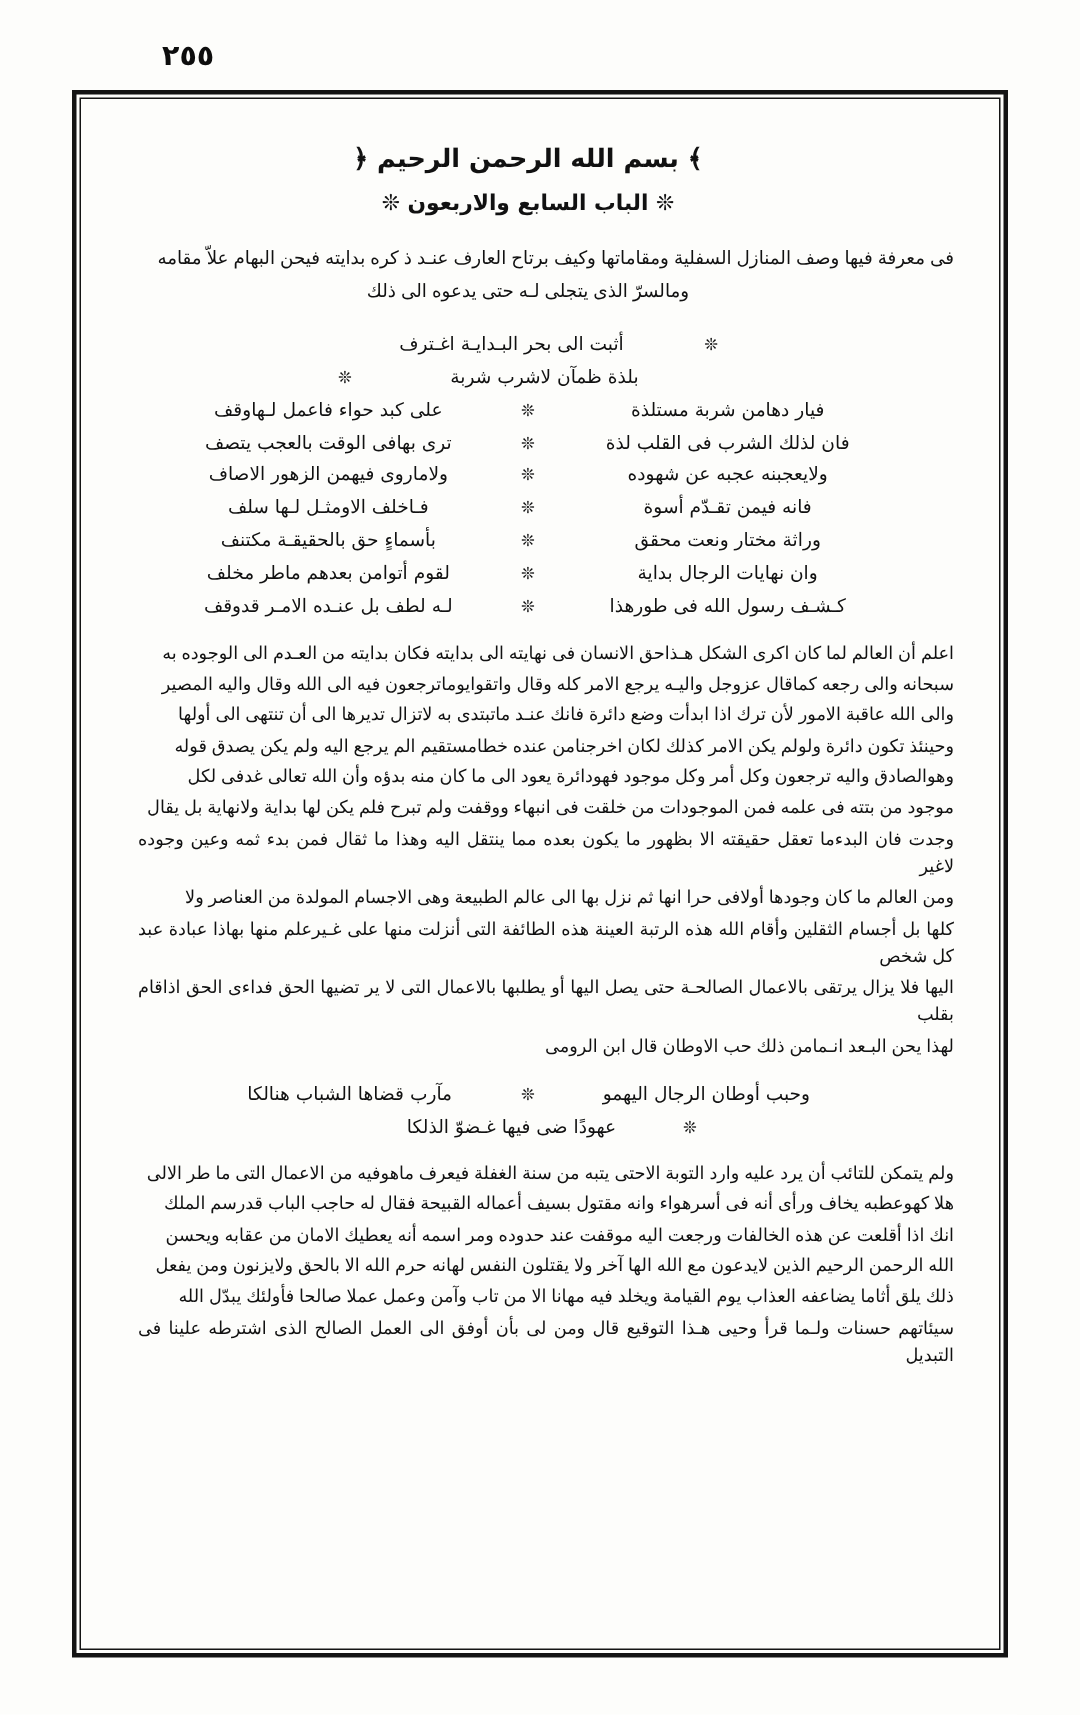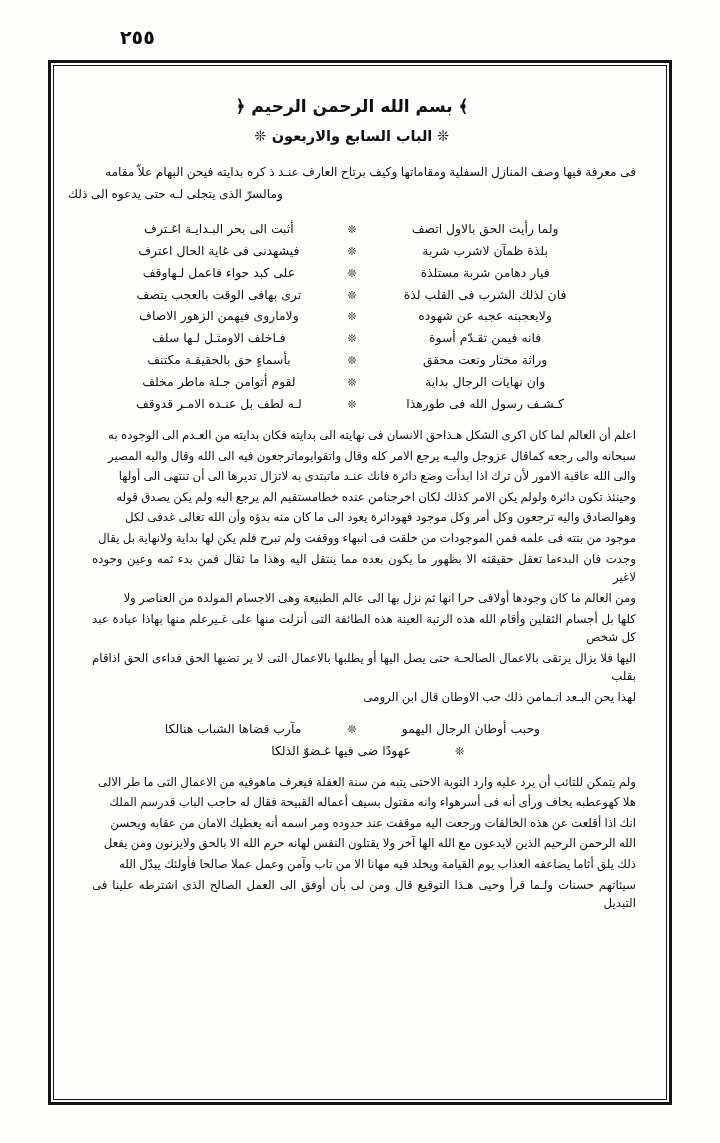--- a/index.html
+++ b/index.html
@@ -18,21 +18,21 @@
   .page {
     position: relative;
     width: 720px;
     height: 1143px;
     background: #fdfdfb;
   }
   
   .page-number {
     position: absolute;
     top: 26px;
-    left: 120px;
+    left: 108px;
     font-family: "DejaVu Sans", sans-serif;
     font-size: 19px;
     font-weight: 700;
     letter-spacing: 1px;
     color: #0d0d0d;
     direction: rtl;
   }
   
   .frame-outer {
     position: absolute;
@@ -136,34 +136,32 @@
 
   <div class="frame-outer"></div>
   <div class="frame-inner"></div>
 
   <div class="content">
 
     <div class="basmala">﴾ بسم الله الرحمن الرحيم ﴿</div>
     <div class="chapter-head">❊ الباب السابع والاربعون ❊</div>
 
     <div class="prose">فى معرفة فيها وصف المنازل السفلية ومقاماتها وكيف برتاح العارف عنـد ذ كره بدايته فيحن البهام علاّ مقامه</div>
-    <div class="prose" style="text-align:left">ومالسرّ الذى يتجلى لـه حتى يدعوه الى ذلك</div>
+    <div class="prose" style="text-align:center">ومالسرّ الذى يتجلى لـه حتى يدعوه الى ذلك</div>
 
     <div class="spacer-sm"></div>
 
     <div class="poem poem-centered">
       <div class="verse">
-        <div class="hemistich">ولما رأيت الحق بالاول اتصف</div>
         <div class="verse-sep">❊</div>
         <div class="hemistich">أثبت الى بحر البـدايـة اغـترف</div>
       </div>
       <div class="verse">
         <div class="hemistich">بلذة ظمآن لاشرب شربة</div>
         <div class="verse-sep">❊</div>
-        <div class="hemistich">فيشهدنى فى غاية الحال اعترف</div>
       </div>
       <div class="verse">
         <div class="hemistich">فيار دهامن شربة مستلذة</div>
         <div class="verse-sep">❊</div>
         <div class="hemistich">على كبد حواء فاعمل لـهاوقف</div>
       </div>
       <div class="verse">
         <div class="hemistich">فان لذلك الشرب فى القلب لذة</div>
         <div class="verse-sep">❊</div>
         <div class="hemistich">ترى بهافى الوقت بالعجب يتصف</div>
@@ -179,21 +177,21 @@
         <div class="hemistich">فـاخلف الاومثـل لـها سلف</div>
       </div>
       <div class="verse">
         <div class="hemistich">وراثة مختار ونعت محقق</div>
         <div class="verse-sep">❊</div>
         <div class="hemistich">بأسماءٍ حق بالحقيقـة مكتنف</div>
       </div>
       <div class="verse">
         <div class="hemistich">وان نهايات الرجال بداية</div>
         <div class="verse-sep">❊</div>
-        <div class="hemistich">لقوم أتوامن جـلة ماطر مخلف</div>
+        <div class="hemistich">لقوم أتوامن بعدهم ماطر مخلف</div>
       </div>
       <div class="verse">
         <div class="hemistich">كـشـف رسول الله فى طورهذا</div>
         <div class="verse-sep">❊</div>
         <div class="hemistich">لـه لطف بل عنـده الامـر قدوقف</div>
       </div>
     </div>
 
     <div class="spacer-xs"></div>
 

